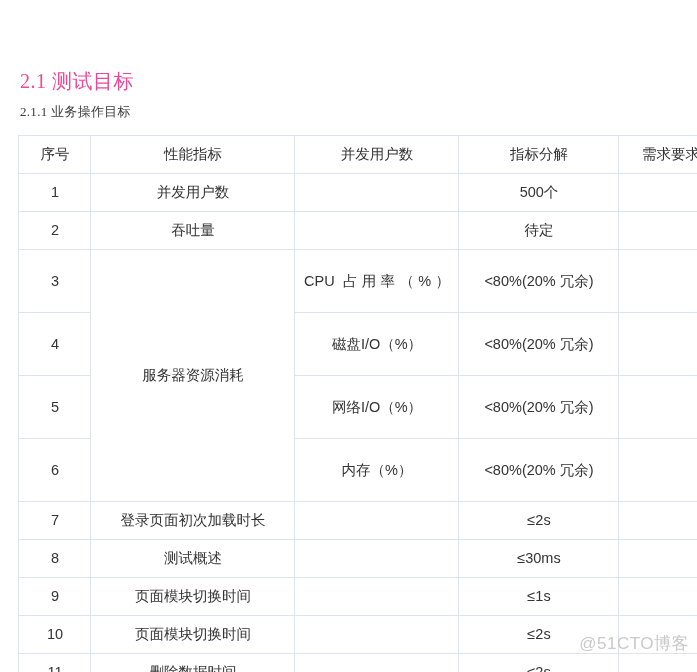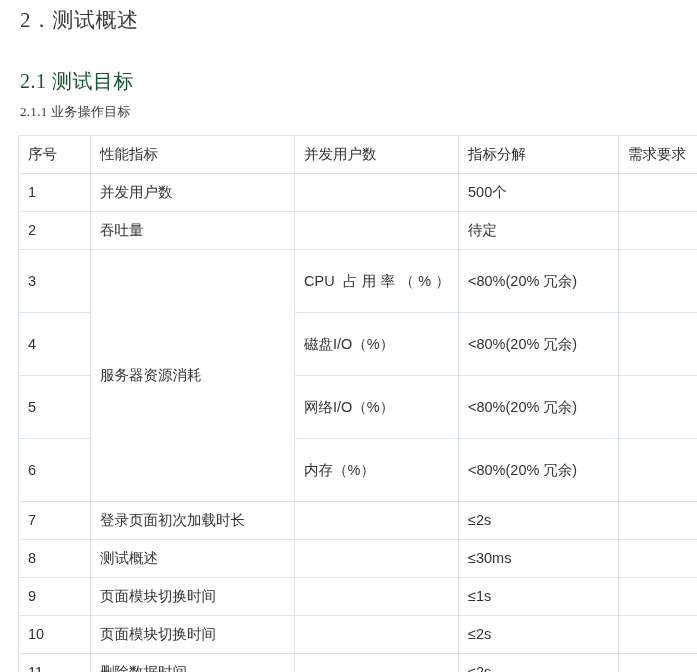--- a/index.html
+++ b/index.html
@@ -34,21 +34,21 @@
     letter-spacing: 0.5px;
     white-space: pre;
   }
   .h2 {
     position: absolute;
     left: 20px;
     top: 68px;
     font-family: "Liberation Serif", "DejaVu Serif", serif;
     font-size: 20px;
     line-height: 26px;
-    color: #14532d;
+    color: #ec4899;
     letter-spacing: 0.5px;
     white-space: pre;
   }
   .h3 {
     position: absolute;
     left: 20px;
     top: 101px;
     font-family: "Liberation Serif", "DejaVu Serif", serif;
     font-size: 13px;
     line-height: 22px;
@@ -70,20 +70,21 @@
     width: 690px;
     font-size: 14.5px;
     color: #333333;
   }
   table.perf td {
     border: 1px solid #dde4ed;
     padding: 6px 8px 6px 9px;
     vertical-align: middle;
     line-height: 25px;
     word-break: break-word;
+    text-align: center;
   }
   td.c-seq      { width: 54px;  }
   td.c-metric   { width: 186px; }
   td.c-break    { width: 146px; }
   td.c-advice   { width: 142px; }
   td.c-req      { width: 86px;  }
 
   tr.hdr td { height: 23px; }
   tr.r-short td { height: 23px; }
   tr.r-tall td  { height: 50px; }
@@ -111,21 +112,20 @@
     white-space: nowrap;
     pointer-events: none;
     font-family: "Liberation Sans", "DejaVu Sans", sans-serif;
   }
 </style>
 </head>
 <body>
 
 <div class="page">
 
-  <div class="h1">2．测试概述</div>
   <div class="h2">2.1 测试目标</div>
   <div class="h3">2.1.1 业务操作目标</div>
 
   <div class="tbl-wrap">
     <table class="perf">
       <tbody>
         <tr class="hdr">
           <td class="c-seq">序号</td>
           <td class="c-metric">性能指标</td>
           <td class="c-break">并发用户数</td>
@@ -227,14 +227,15 @@
           <td class="c-break"></td>
           <td class="c-advice">≤2s</td>
           <td class="c-req"></td>
 
         </tr>
 
       </tbody>
     </table>
   </div>
 
+  <div class="watermark">@51CTO博客</div>
 
 </div>
 
 </body></html>

